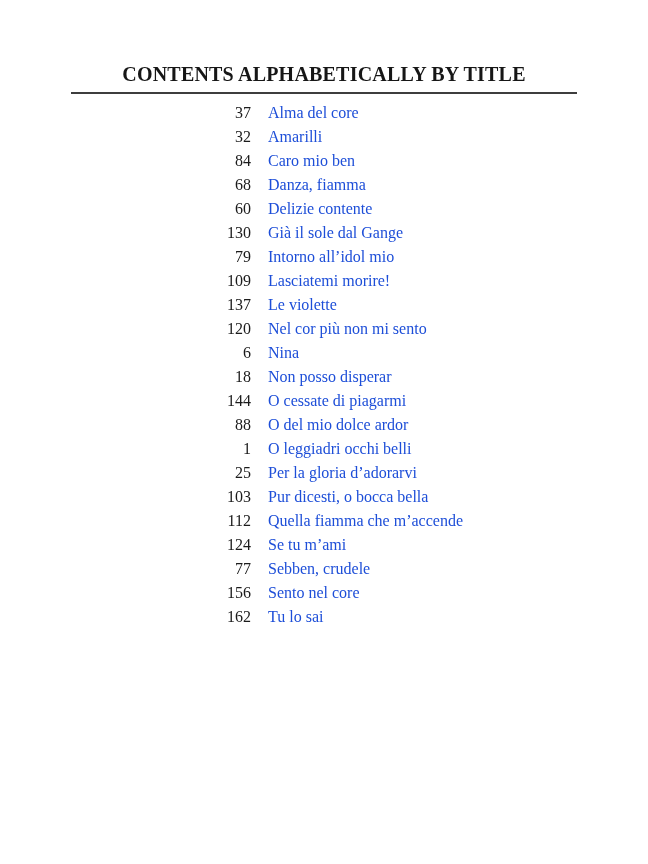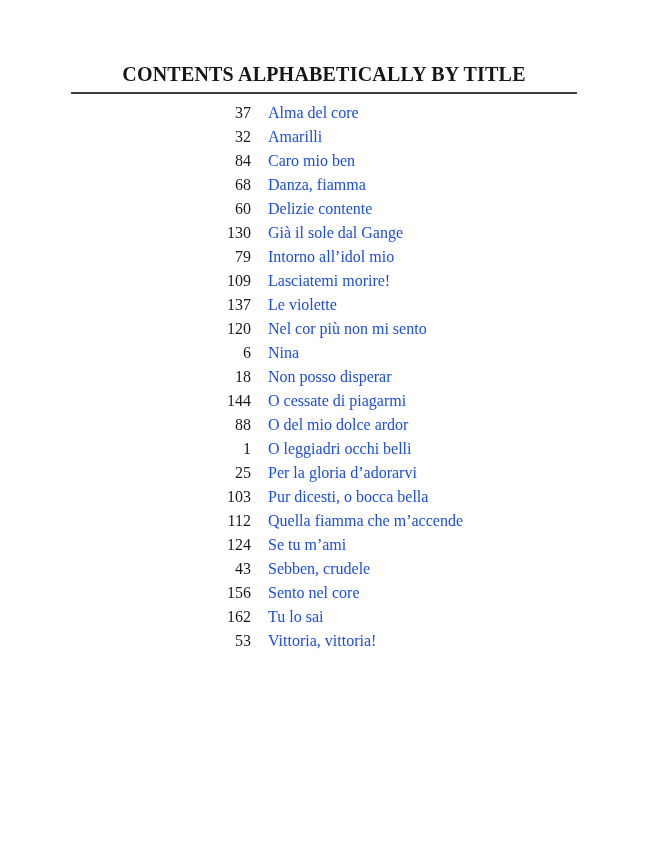--- a/index.html
+++ b/index.html
@@ -168,34 +168,30 @@
       <span class="toc-title">Quella fiamma che m’accende</span>
     </div>
 
 
     <div class="toc-row">
       <span class="toc-num">124</span>
       <span class="toc-title">Se tu m’ami</span>
     </div>
 
     <div class="toc-row">
-      <span class="toc-num">43</span>
+      <span class="toc-num">77</span>
       <span class="toc-title">Sebben, crudele</span>
     </div>
 
     <div class="toc-row">
       <span class="toc-num">156</span>
       <span class="toc-title">Sento nel core</span>
     </div>
 
     <div class="toc-row">
       <span class="toc-num">162</span>
       <span class="toc-title">Tu lo sai</span>
     </div>
 
 
-    <div class="toc-row">
-      <span class="toc-num">53</span>
-      <span class="toc-title">Vittoria, vittoria!</span>
-    </div>
   </div>
 
 </div>
 
 </body></html>

